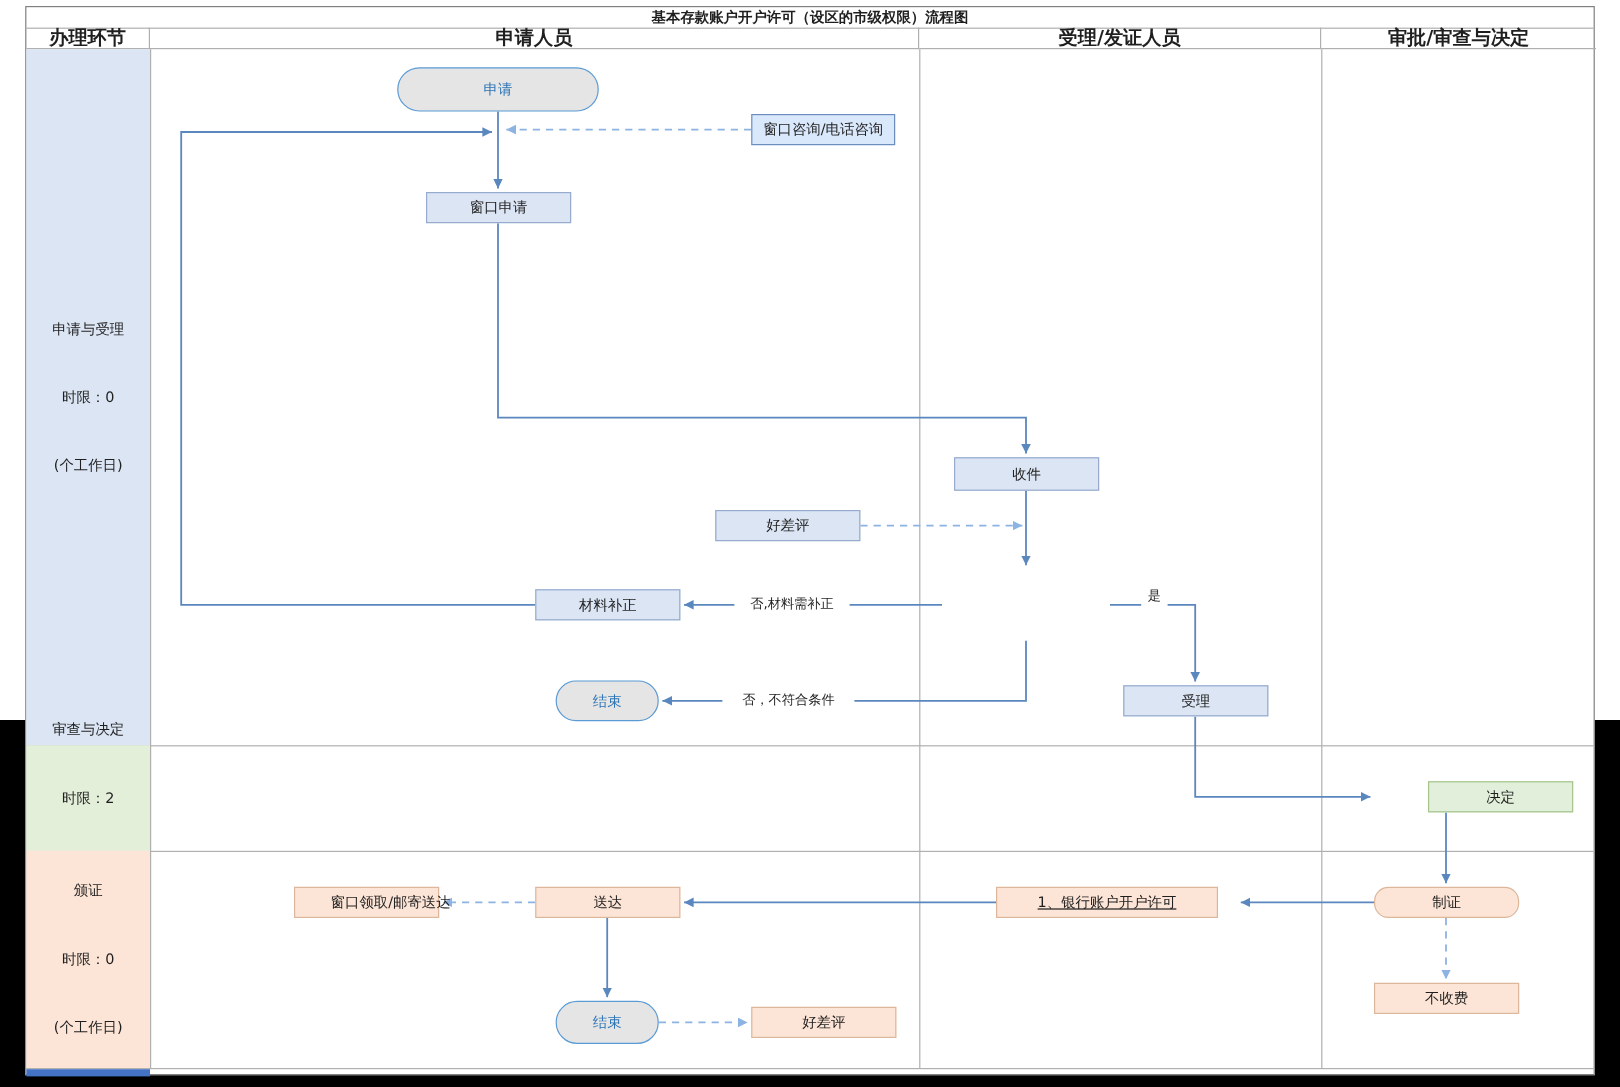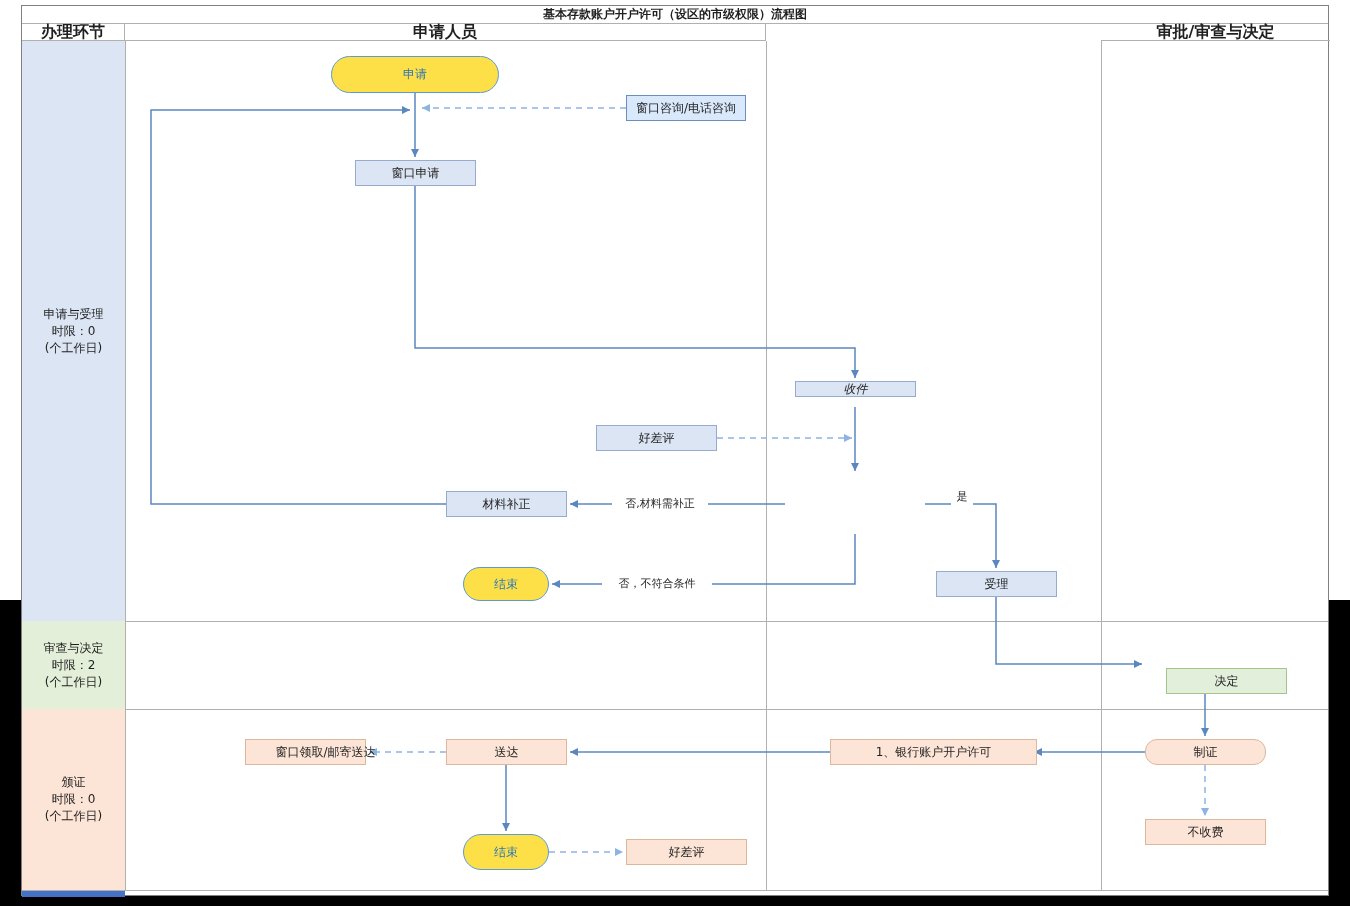--- a/index.html
+++ b/index.html
@@ -21,57 +21,58 @@
     position:absolute;top:17px;height:18px;line-height:18px;box-sizing:border-box;
     border-bottom:1px solid var(--grid-line,#b0b0b0);
     border-right:1px solid var(--grid-line,#b0b0b0);
     text-align:center;font-size:16px;font-weight:bold;
   }
   .vline{position:absolute;top:35px;height:849px;width:1px;background:var(--grid-line,#b0b0b0);}
   .hline{position:absolute;left:0;width:1306px;height:1px;background:var(--grid-line,#b0b0b0);}
   .lane-label{
     position:absolute;left:0;width:103px;box-sizing:border-box;
     display:flex;flex-direction:column;justify-content:center;align-items:center;
-    font-size:12px;line-height:17px;text-align:center;
+    font-size:12px;line-height:17px;text-align:center;gap:40px;
   }
   .lane1{background:var(--lane1-fill,#dbe5f4);}
   .lane2{background:var(--lane2-fill,#e3efd9);}
   .lane3{background:var(--lane3-fill,#fce4d6);}
   .blue-strip{position:absolute;left:0;top:885px;width:103px;height:6px;background:var(--bottom-strip,#4472c4);}
   .connectors{position:absolute;left:0;top:0;pointer-events:none;}
   .node{
     position:absolute;box-sizing:border-box;display:flex;align-items:center;justify-content:center;
     font-size:12px;white-space:nowrap;
   }
   .rect-blue{background:var(--blue-fill,#dbe5f4);border:1px solid var(--blue-border,#96abce);}
   .rect-note-blue{background:var(--diamond-fill,#dae8fc);border:1px solid var(--diamond-border,#6c8ebf);}
   .rect-green{background:var(--green-fill,#e2efda);border:1px solid var(--green-border,#a5c48c);}
   .rect-orange{background:var(--orange-fill,#fce4d6);border:1px solid var(--orange-border,#dcb79c);}
   .stadium{
-    background:#fde047;border:1px solid var(--stadium-border,#5b9bd5);
+    background:#e5e5e5;border:1px solid var(--stadium-border,#5b9bd5);
     border-radius:999px;color:var(--stadium-text,#2e75b6);
   }
   .diamond{background:transparent;border:none;}
   .diamond svg{position:absolute;left:0;top:0;}
   .diamond span{position:relative;z-index:1;}
   .edge-label{
     position:absolute;background:#fff;font-size:11px;line-height:16px;text-align:center;white-space:nowrap;
   }
 </style>
 </head>
 <body>
 
 <div class="page">
   <div class="white-band"></div>
 
   <div class="table">
     <div class="title-row">基本存款账户开户许可（设区的市级权限）流程图</div>
 
     <div class="header-cell" style="left:0;width:103px;">办理环节</div>
     <div class="header-cell" style="left:103px;width:641px;">申请人员</div>
+    <div class="header-cell" style="left:744px;width:335px;">受理/发证人员</div>
     <div class="header-cell" style="left:1079px;width:229px;border-right:none;">审批/审查与决定</div>
 
     <div class="vline" style="left:103px;"></div>
     <div class="vline" style="left:744px;"></div>
     <div class="vline" style="left:1079px;"></div>
     <div class="hline" style="top:615px;"></div>
     <div class="hline" style="top:703px;"></div>
     <div class="hline" style="top:884px;"></div>
 
     <div class="lane-label lane1" style="top:35px;height:580px;">
@@ -118,30 +119,30 @@
     <path d="M626 108 L422 108" fill="none" stroke="#8db3e2" stroke-width="1.5" stroke-dasharray="6 5" marker-end="url(#arwd)"></path>
     <path d="M717 438 L852 438" fill="none" stroke="#8db3e2" stroke-width="1.5" stroke-dasharray="6 5" marker-end="url(#arwd)"></path>
     <path d="M446 752 L369 752" fill="none" stroke="#8db3e2" stroke-width="1.5" stroke-dasharray="6 5" marker-end="url(#arwd)"></path>
     <path d="M549 852 L623 852" fill="none" stroke="#8db3e2" stroke-width="1.5" stroke-dasharray="6 5" marker-end="url(#arwd)"></path>
     <path d="M1205 765 L1205 816" fill="none" stroke="#8db3e2" stroke-width="1.5" stroke-dasharray="6 5" marker-end="url(#arwd)"></path>
   </svg>
 
   <div class="node stadium" style="left:331px;top:56px;width:168px;height:37px;">申请</div>
   <div class="node rect-note-blue" style="left:626px;top:95px;width:120px;height:26px;">窗口咨询/电话咨询</div>
   <div class="node rect-blue" style="left:355px;top:160px;width:121px;height:26px;">窗口申请</div>
-  <div class="node rect-blue" style="left:795px;top:381px;width:121px;height:16px;font-style:italic;">收件</div>
+  <div class="node rect-blue" style="left:795px;top:381px;width:121px;height:28px;">收件</div>
   <div class="node rect-blue" style="left:596px;top:425px;width:121px;height:26px;">好差评</div>
 
 
   <div class="node rect-blue" style="left:446px;top:491px;width:121px;height:26px;">材料补正</div>
   <div class="node stadium" style="left:463px;top:567px;width:86px;height:34px;">结束</div>
   <div class="node rect-blue" style="left:936px;top:571px;width:121px;height:26px;">受理</div>
-  <div class="node rect-green" style="left:1166px;top:651px;width:121px;height:26px;margin-top:17px;">决定</div>
+  <div class="node rect-green" style="left:1190px;top:651px;width:121px;height:26px;">决定</div>
   <div class="node rect-orange" style="left:1145px;top:739px;width:121px;height:26px;border-radius:12px;">制证</div>
-  <div class="node rect-orange" style="left:830px;top:739px;width:207px;height:26px;">1、银行账户开户许可</div>
+  <div class="node rect-orange" style="left:830px;top:739px;width:185px;height:26px;text-decoration:underline;">1、银行账户开户许可</div>
   <div class="node rect-orange" style="left:446px;top:739px;width:121px;height:26px;">送达</div>
   <div class="node rect-orange" style="left:245px;top:739px;width:121px;height:26px;padding-left:40px;">窗口领取/邮寄送达</div>
   <div class="node stadium" style="left:463px;top:834px;width:86px;height:36px;">结束</div>
   <div class="node rect-orange" style="left:626px;top:839px;width:121px;height:26px;">好差评</div>
   <div class="node rect-orange" style="left:1145px;top:819px;width:121px;height:26px;">不收费</div>
 
   <div class="edge-label" style="left:612px;top:496px;width:96px;">否,材料需补正</div>
   <div class="edge-label" style="left:602px;top:576px;width:110px;">否，不符合条件</div>
   <div class="edge-label" style="left:951px;top:489px;width:22px;">是</div>
 </div>

